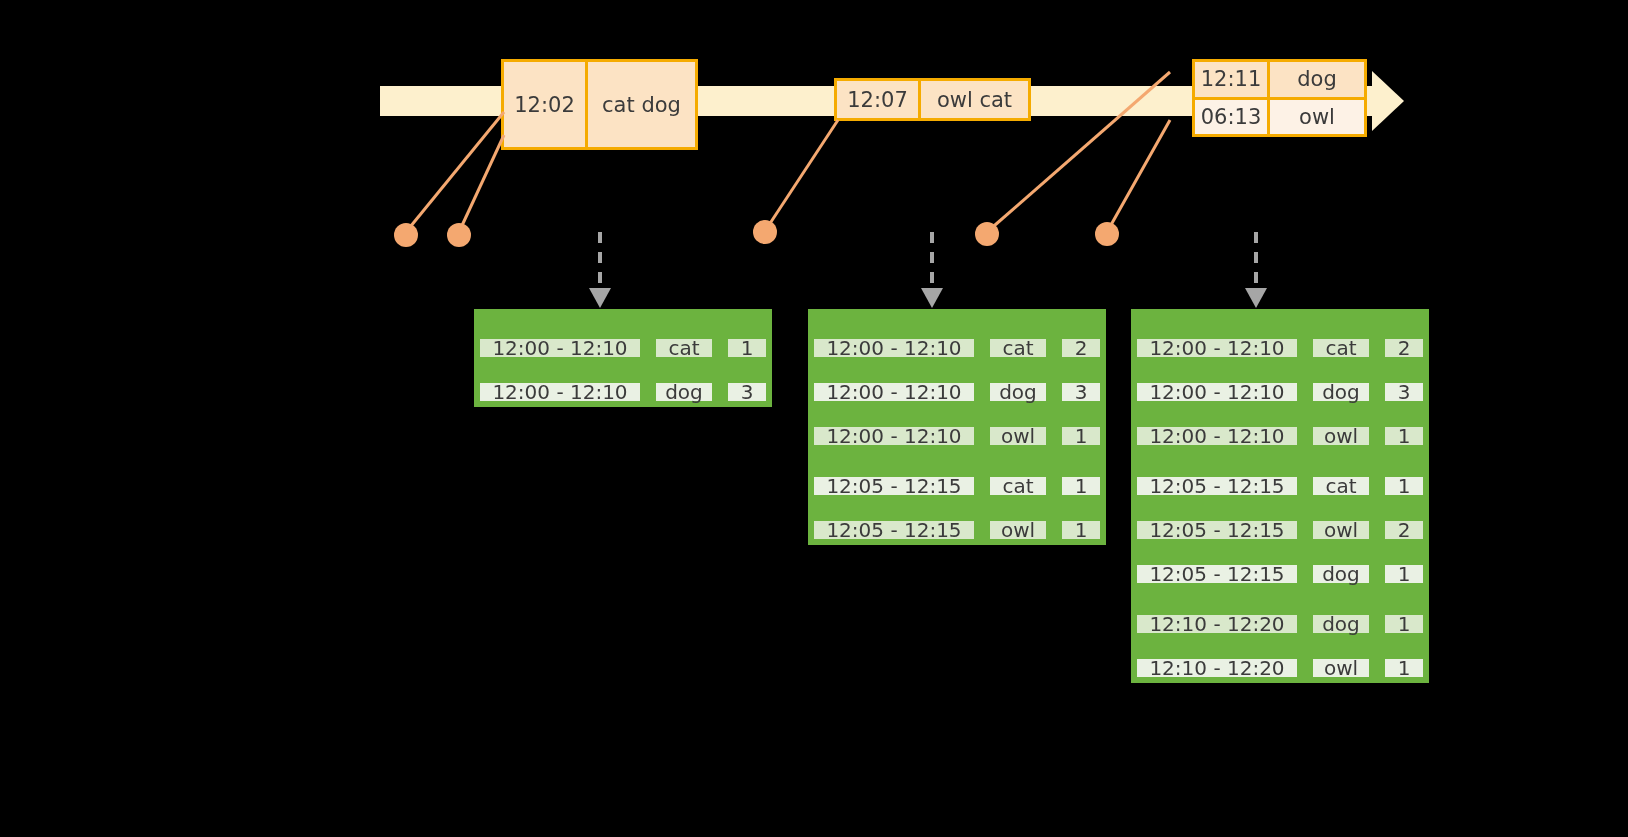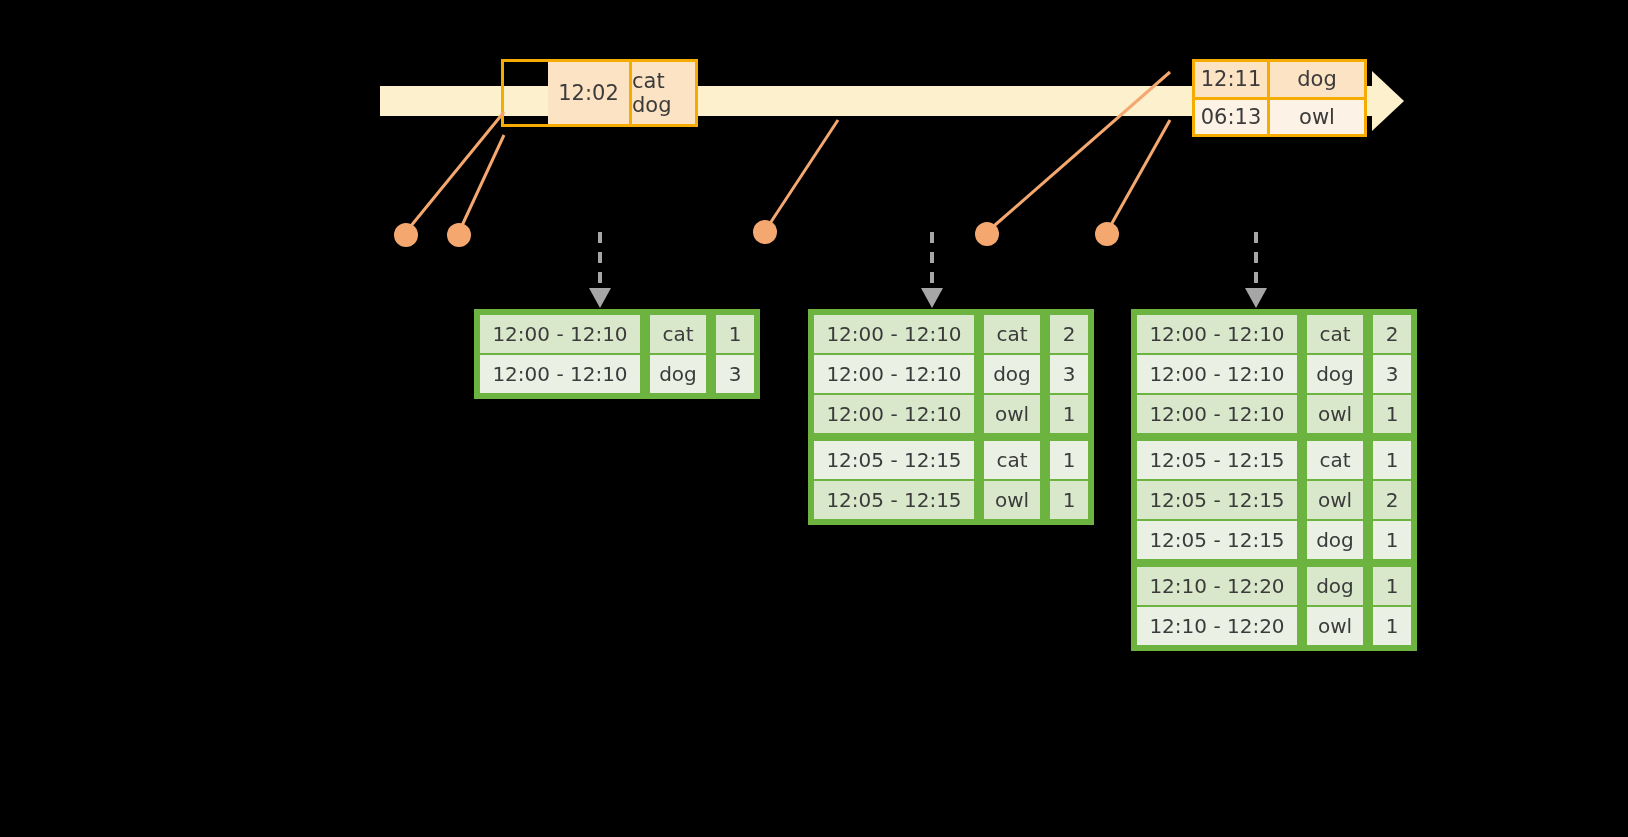--- a/index.html
+++ b/index.html
@@ -23,45 +23,51 @@
            font-size:21px;color:#3b3b3b;box-sizing:border-box;}
   .shade-a{background:#fce3c4;}
   .shade-b{background:#fdf2e6;}
 
   
   .conn{position:absolute;top:0;left:0;width:1628px;height:837px;pointer-events:none;}
 
   
   .rtable{position:absolute;border:4px solid #6cb33f;box-sizing:border-box;
           background:#6cb33f;display:flex;flex-direction:column;gap:2px;padding:2px;}
-  .rrow{display:flex;gap:10px;height:38px;}
+  .rrow{display:flex;gap:16px;height:18px;margin-top:24px;}
   .rcell{display:flex;align-items:center;justify-content:center;
          font-size:20px;color:#3b3b3b;box-sizing:border-box;}
   .rcell.win{width:160px;}
   .rcell.key{width:56px;}
   .rcell.cnt{width:38px;}
   .row-a .rcell{background:#d9e8cb;}
   .row-b .rcell{background:#eaf1e4;}
   .grp-sep{height:4px;background:#6cb33f;margin:0;}
 </style>
 </head>
 <body>
 
 <div id="stage">
 
   <div class="tl-bar" style="left:380px;top:86px;width:995px;height:30px;"></div>
   <div class="tl-arrow" style="left:1372px;top:71px;"></div>
 
-  <div class="evt" style="left:501px;top:59px;width:197px;height:68px;padding-left:44px;">
+  <div class="evt" style="left:501px;top:59px;width:197px;height:91px;">
     <div class="evt-row shade-a">
       <div class="evt-time" style="width:84px;">12:02</div>
       <div class="evt-val">cat dog</div>
     </div>
   </div>
 
+  <div class="evt" style="left:834px;top:78px;width:197px;height:43px;">
+    <div class="evt-row shade-a">
+      <div class="evt-time" style="width:84px;">12:07</div>
+      <div class="evt-val">owl cat</div>
+    </div>
+  </div>
 
   <div class="evt" style="left:1168px;top:59px;width:175px;height:78px;margin-left:24px;">
     <div class="evt-row shade-a">
       <div class="evt-time" style="width:75px;">12:11</div>
       <div class="evt-val">dog</div>
     </div>
     <div class="evt-row shade-b">
       <div class="evt-time" style="width:75px;">06:13</div>
       <div class="evt-val">owl</div>
     </div>

